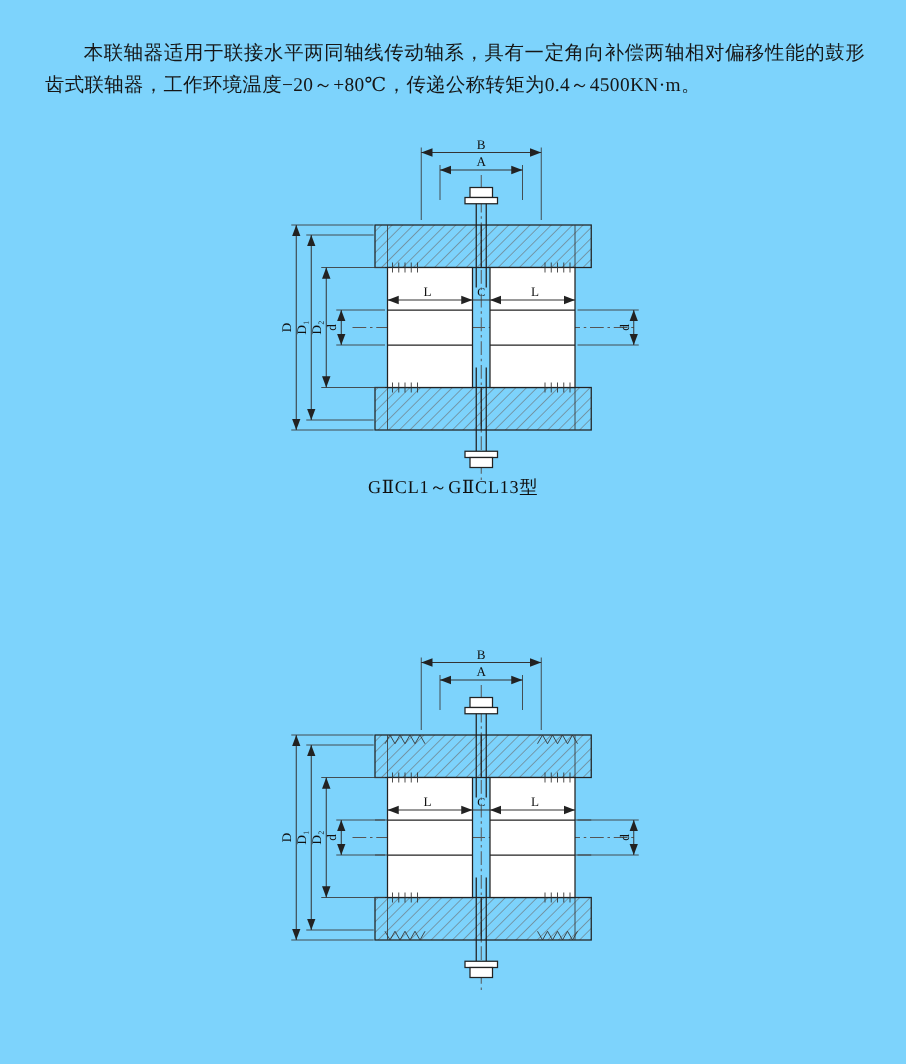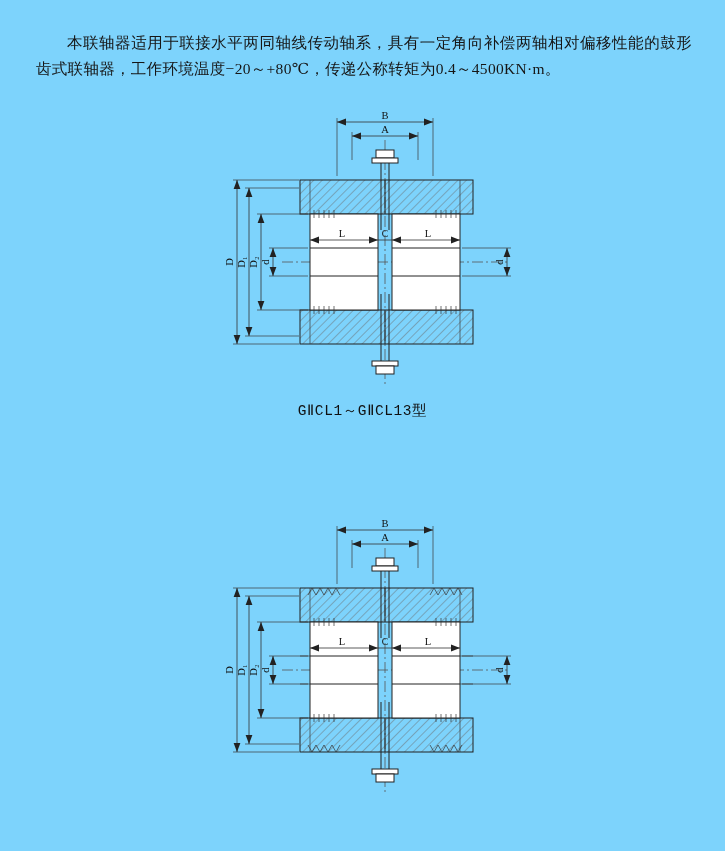--- a/index.html
+++ b/index.html
@@ -9,21 +9,21 @@
   }
   .intro{
     position:absolute;top:14px;left:36px;width:656px;
     font-size:15.5px;line-height:26px;text-align:justify;text-indent:2em;
     letter-spacing:0.3px;
   }
   .fig{position:absolute;left:222px;width:300px;height:300px;}
   #fig1{top:110px;}
   #fig2{top:518px;}
   .caption{position:absolute;left:0;width:725px;text-align:center;font-size:14.5px;letter-spacing:0.6px;color:#101010;}
-  #cap1{top:401px;font-family:Liberation Mono, monospace;}
+  #cap1{top:380px;}
   #cap2{top:804px;}
   
   .ln{stroke:#222;stroke-width:1;fill:none;}
   .fillw{fill:#ffffff;stroke:#222;stroke-width:1;}
   .hb{stroke:#222;stroke-width:1;}
   .thin{stroke:#3a3a3a;stroke-width:0.7;fill:none;}
   .cl{stroke:#555;stroke-width:0.8;fill:none;stroke-dasharray:11 3 2 3;}
   .dim{stroke:#333;stroke-width:0.8;fill:none;}
   .tooth{stroke:#333;stroke-width:0.7;fill:none;}
   text.dt{font-family:"Liberation Serif","DejaVu Serif",serif;font-size:10.5px;fill:#111;}

